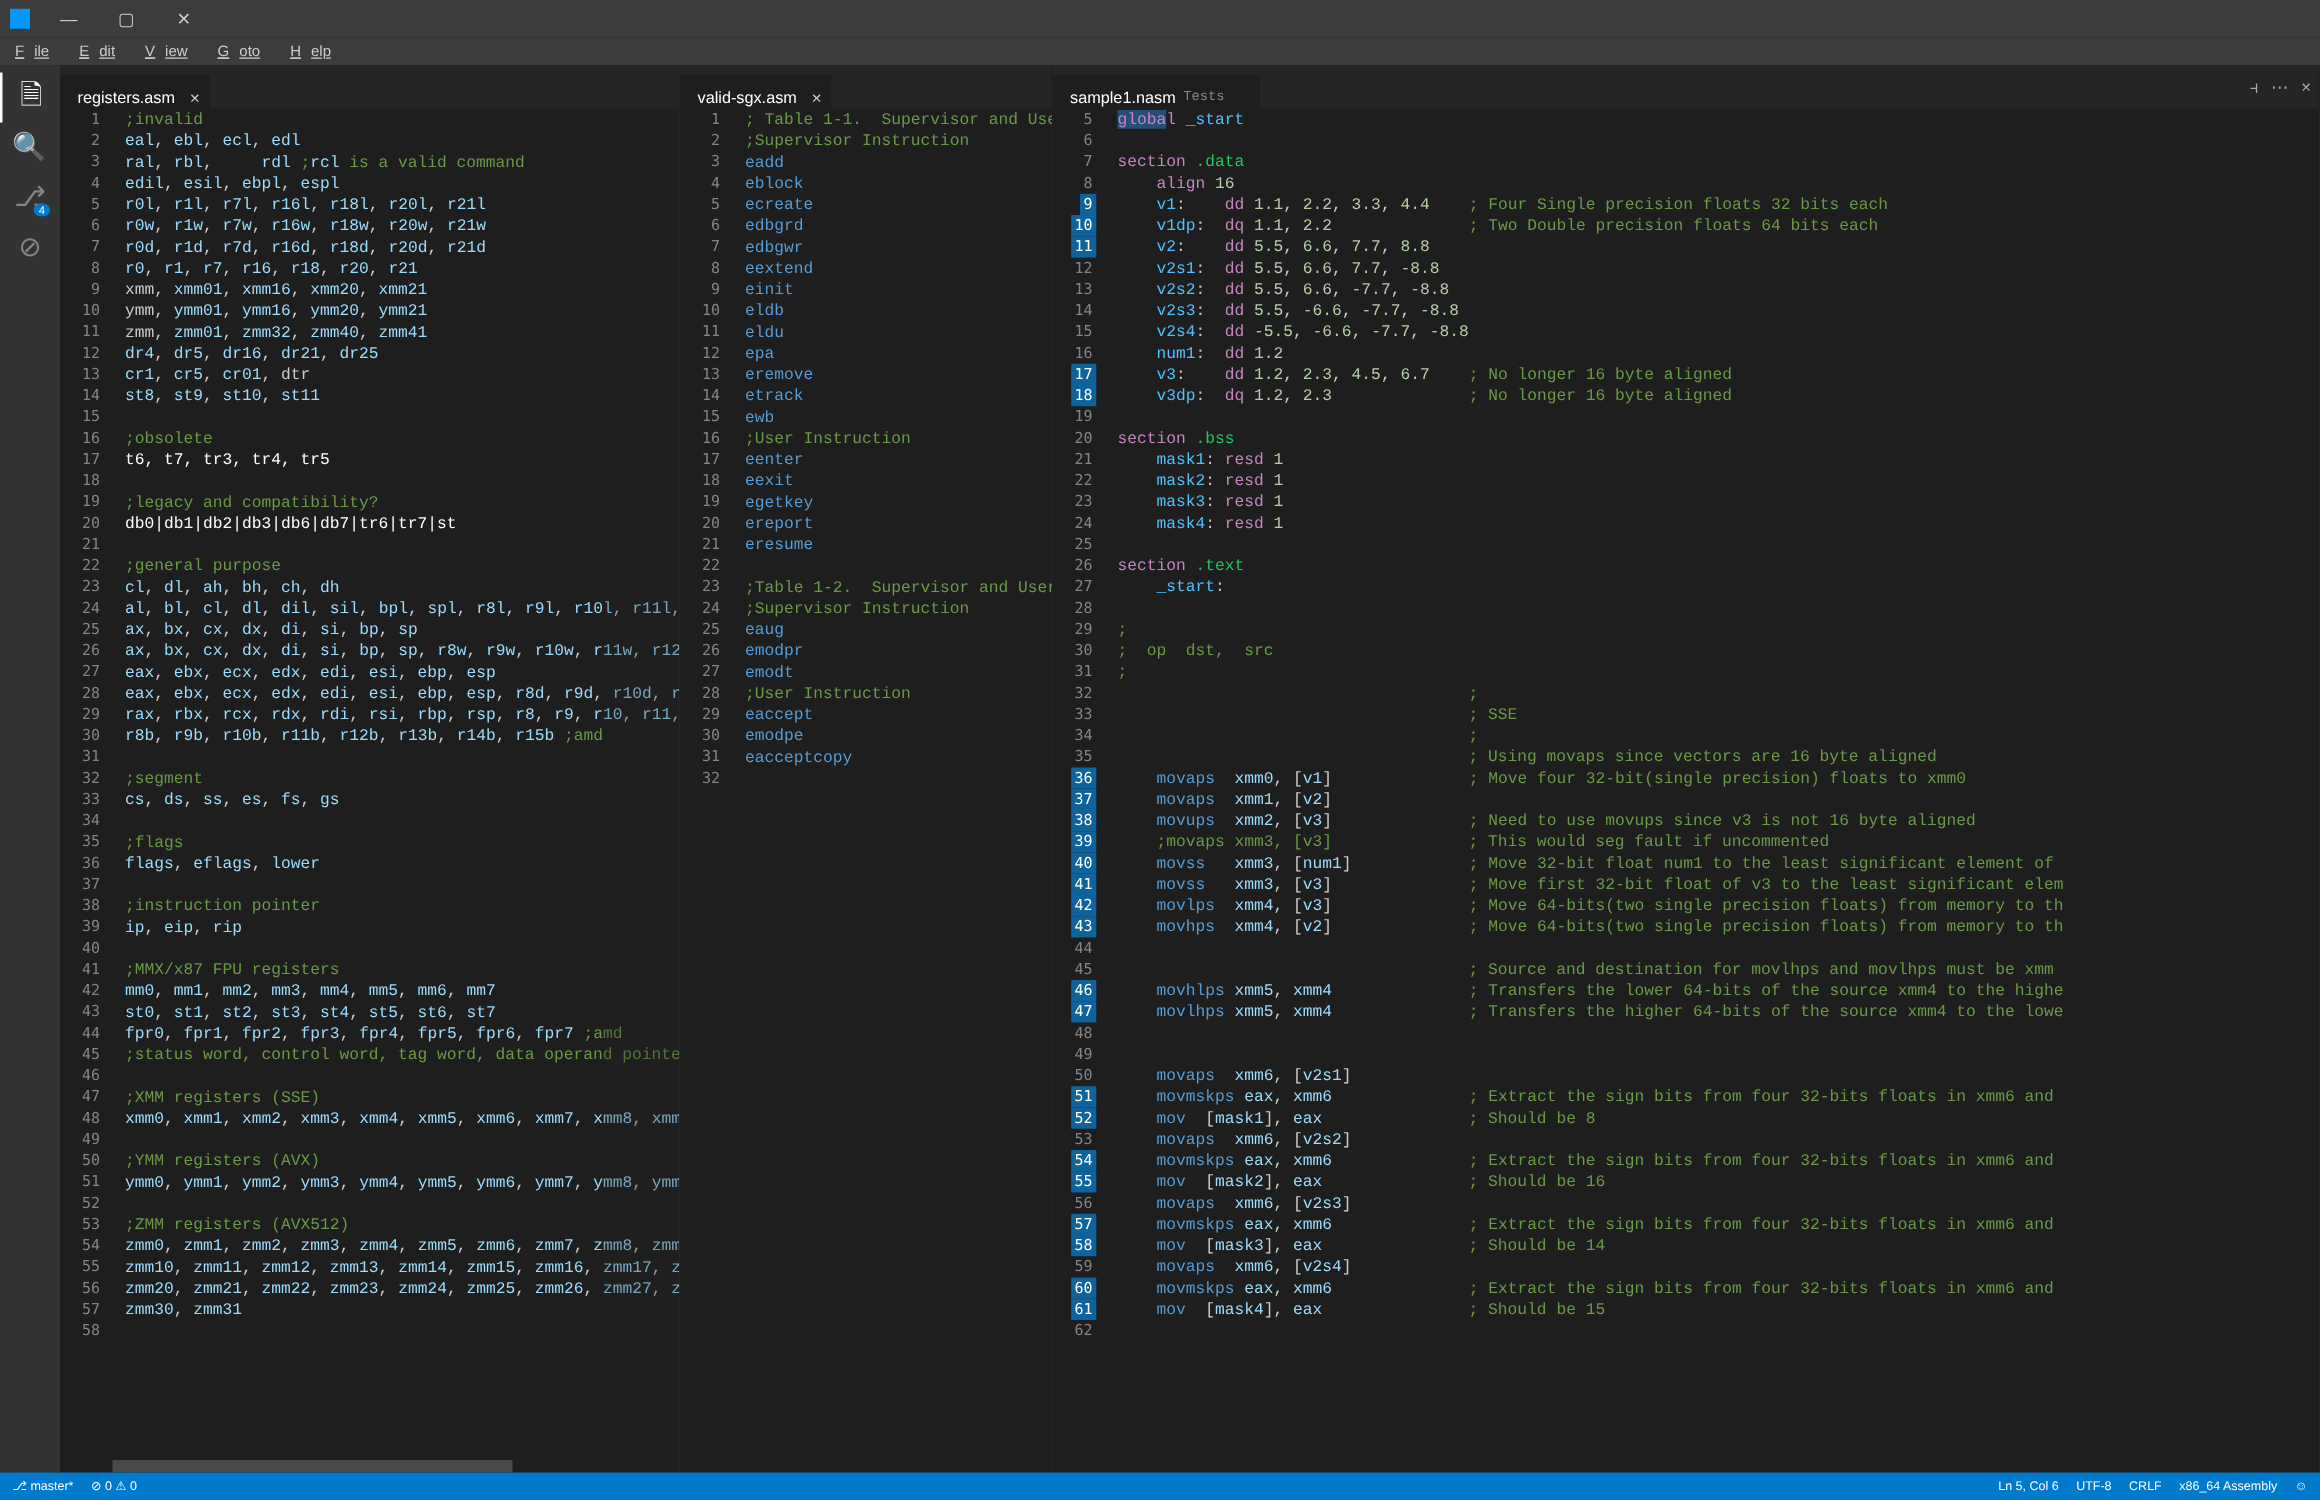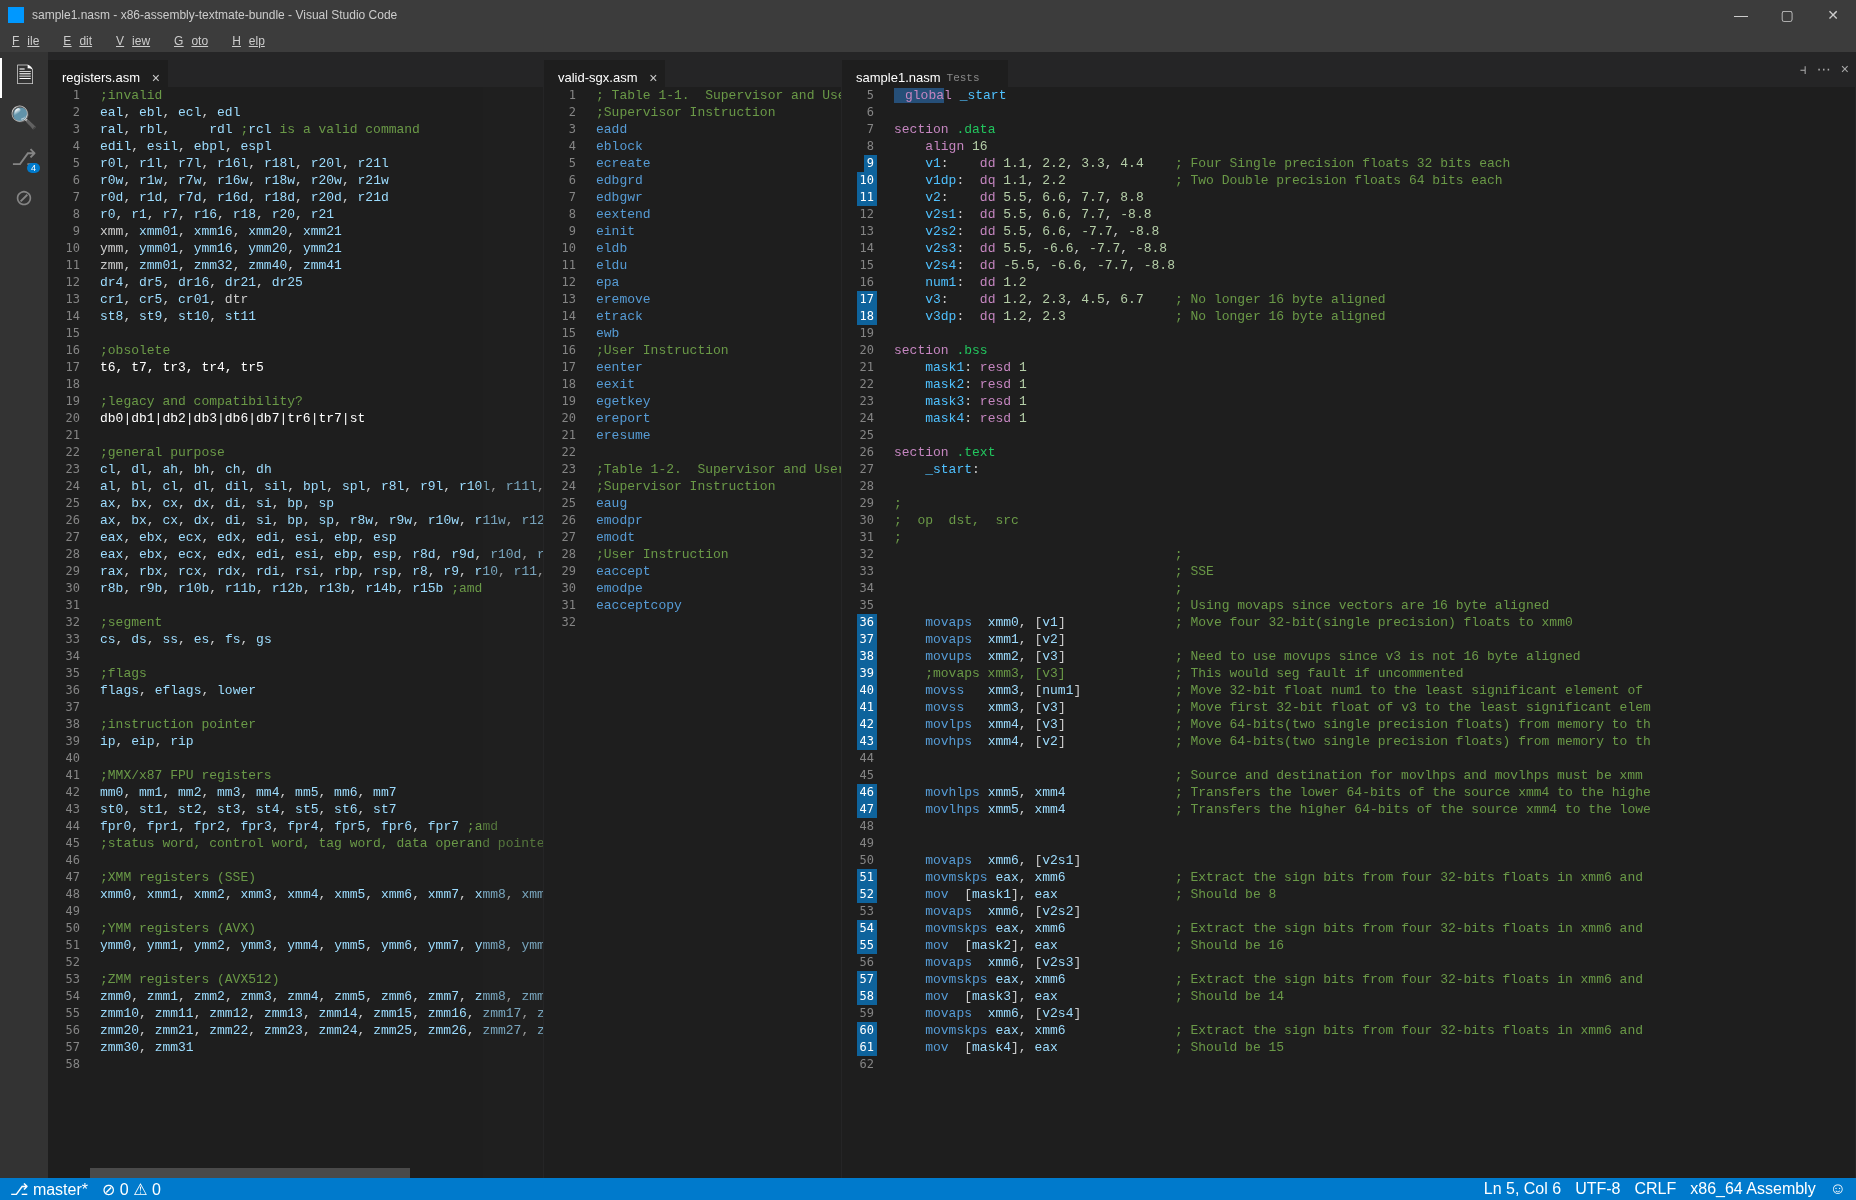--- a/index.html
+++ b/index.html
@@ -29,34 +29,33 @@
 .gutter { position:absolute; top:35px; left:0; bottom:0; width:42px; text-align:right; color:#858585; font-size:12px; font-family:Consolas,monospace; line-height:17px; padding-right:10px; background:#1e1e1e; white-space:pre; }
 .code-inner { padding-left:52px; }
 .comment { color:#6a9947; }
 .reg { color:#9cdcfe; }
 .bad { color:#ffffff; }
 .num { color:#b5cea8; }
 .str { color:#22c55e; }
 .dir { color:#c586c0; }
 .lbl { color:#4fc1ff; }
 .op { color:#569cd6; }
-.statusbar { position:absolute; left:0; right:0; bottom:0; height:22px; background:#007acc; color:#fff; display:flex; align-items:center; font-size:16px; padding:0 10px; justify-content:space-between; }
+.statusbar { position:absolute; left:0; right:0; bottom:0; height:22px; background:#007acc; color:#fff; display:flex; align-items:center; font-size:10px; padding:0 10px; justify-content:space-between; }
 .statusbar .left, .statusbar .right { display:flex; gap:14px; }
 .gutter-hl { background:#0e639c; color:#fff; display:inline-block; padding:0 3px; margin-right:-3px; }
 .minimap { position:absolute; right:0; top:35px; width:60px; bottom:0; background:#252526; opacity:.3; }
-.sel { background:#264f78;padding-left:11px; }
+.sel { background:#264f78; }
 .scroll-h { position:absolute; bottom:0; left:42px; right:60px; height:10px; background:#1e1e1e; }
 .scroll-h .thumb { position:absolute; left:0; top:0; height:10px; width:320px; background:#4a4a4a; }
 </style>
 </head>
 <body>
 
 <div class="titlebar">
   <div class="logo"></div>
-  <div class="title">sample1.nasm - x86-assembly-textmate-bundle - Visual Studio Code</div>
   <div class="winbtns">
     <div class="winbtn">—</div>
     <div class="winbtn">▢</div>
     <div class="winbtn">✕</div>
   </div>
 </div>
 
 <div class="menubar">
   <span><u>F</u><span>ile</span></span>
   <span><u>E</u><span>dit</span></span>

